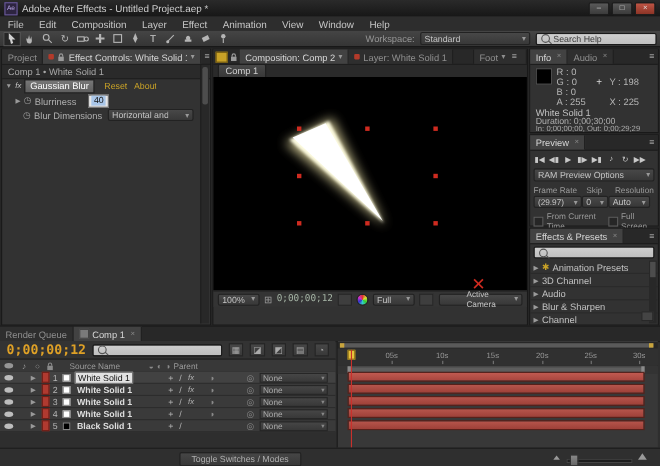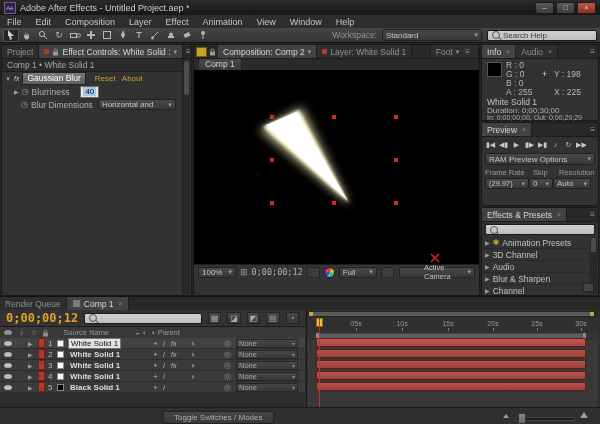--- a/index.html
+++ b/index.html
@@ -355,20 +355,26 @@
           </div>
         <div class="dd" style="width:24px;height:11px;">
             <span>0</span>
             <span class="arrow">▾</span>
           </div>
         <div class="dd" style="width:38px;height:11px;">
             <span>Auto</span>
             <span class="arrow">▾</span>
           </div>
       </div>
+      <div style="display:flex;align-items:center;gap:3px;padding:2px 3px;">
+        <span class="cb"></span>
+        <span class="plabel">From Current Time</span>
+        <span class="cb" style="margin-left:2px;"></span>
+        <span class="plabel">Full Screen</span>
+      </div>
     </div>
 
     <div class="panel abs" style="left:0;top:163px;width:118px;height:89px;">
       <div class="tabrow">
         <div class="tab active">
             <span>Effects &amp; Presets</span>
             <span class="closex">×</span>
           </div>
         <span class="pmenu">≡</span>
       </div>

